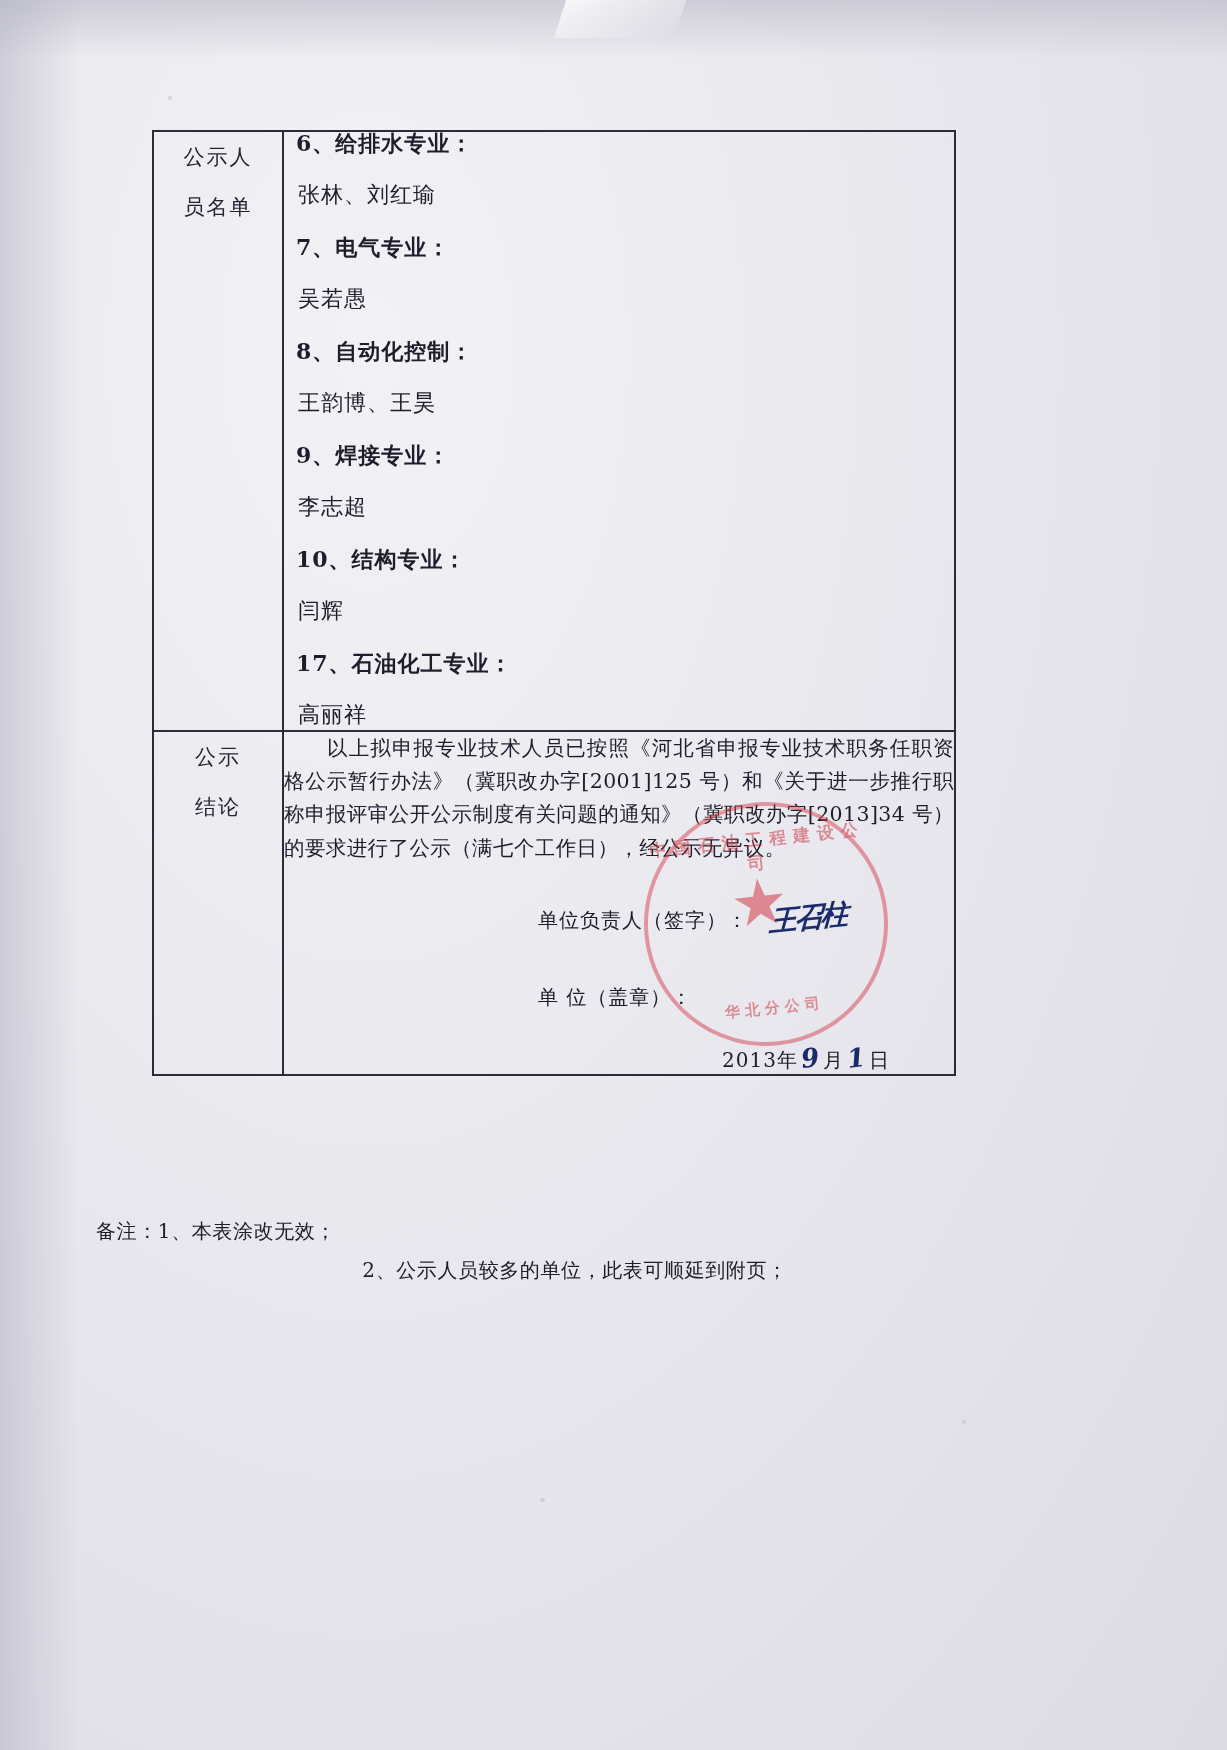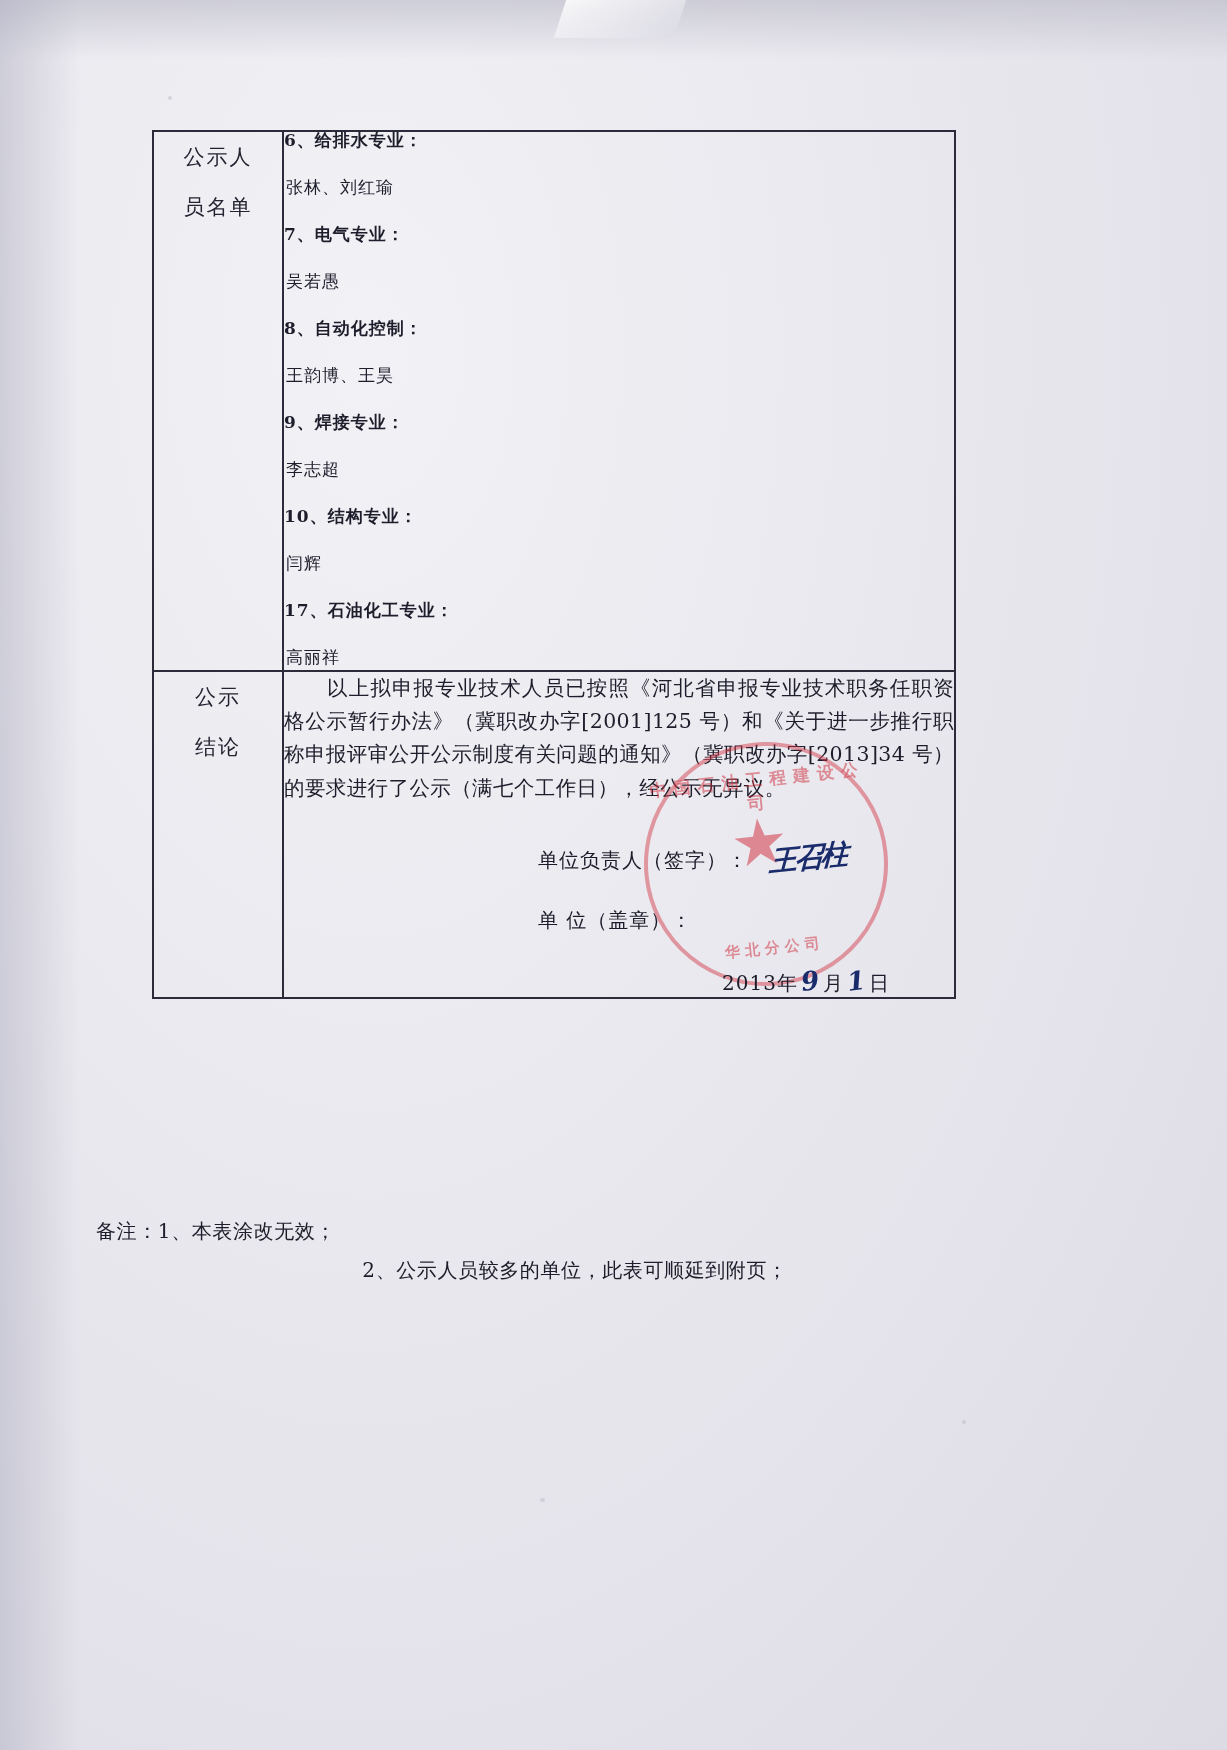--- a/index.html
+++ b/index.html
@@ -70,25 +70,26 @@
     letter-spacing: 2px;
     line-height: 2.4;
     color: #232331;
   }
   .label-cell div { white-space: nowrap; }
 
   .names-cell {
     padding: 26px 28px 30px 28px;
   }
   .names-cell .entry {
-    font-size: 17px;
+    font-size: 22px;
     line-height: 1.0;
     margin: 0 0 26px 0;
     letter-spacing: 1px;
     color: #1d1d2b;
+    padding-left: 12px;
   }
   .names-cell .entry.heading {
     font-weight: 700;
     margin-bottom: 30px;
   }
   .names-cell .entry.person {
     font-weight: 400;
     margin-bottom: 30px;
     margin-left: 2px;
   }
@@ -109,21 +110,21 @@
     text-align: justify;
   }
   .sign-row {
     margin-top: 34px;
     margin-left: 254px;
     font-size: 20px;
     letter-spacing: 1px;
     position: relative;
     z-index: 3;
   }
-  .sign-row + .sign-row { margin-top: 30px; }
+  .sign-row + .sign-row { margin-top: 47px; }
   .date-row {
     margin-top: 32px;
     margin-left: 438px;
     font-size: 20px;
     letter-spacing: 1px;
     position: relative;
     z-index: 3;
   }
 
   

